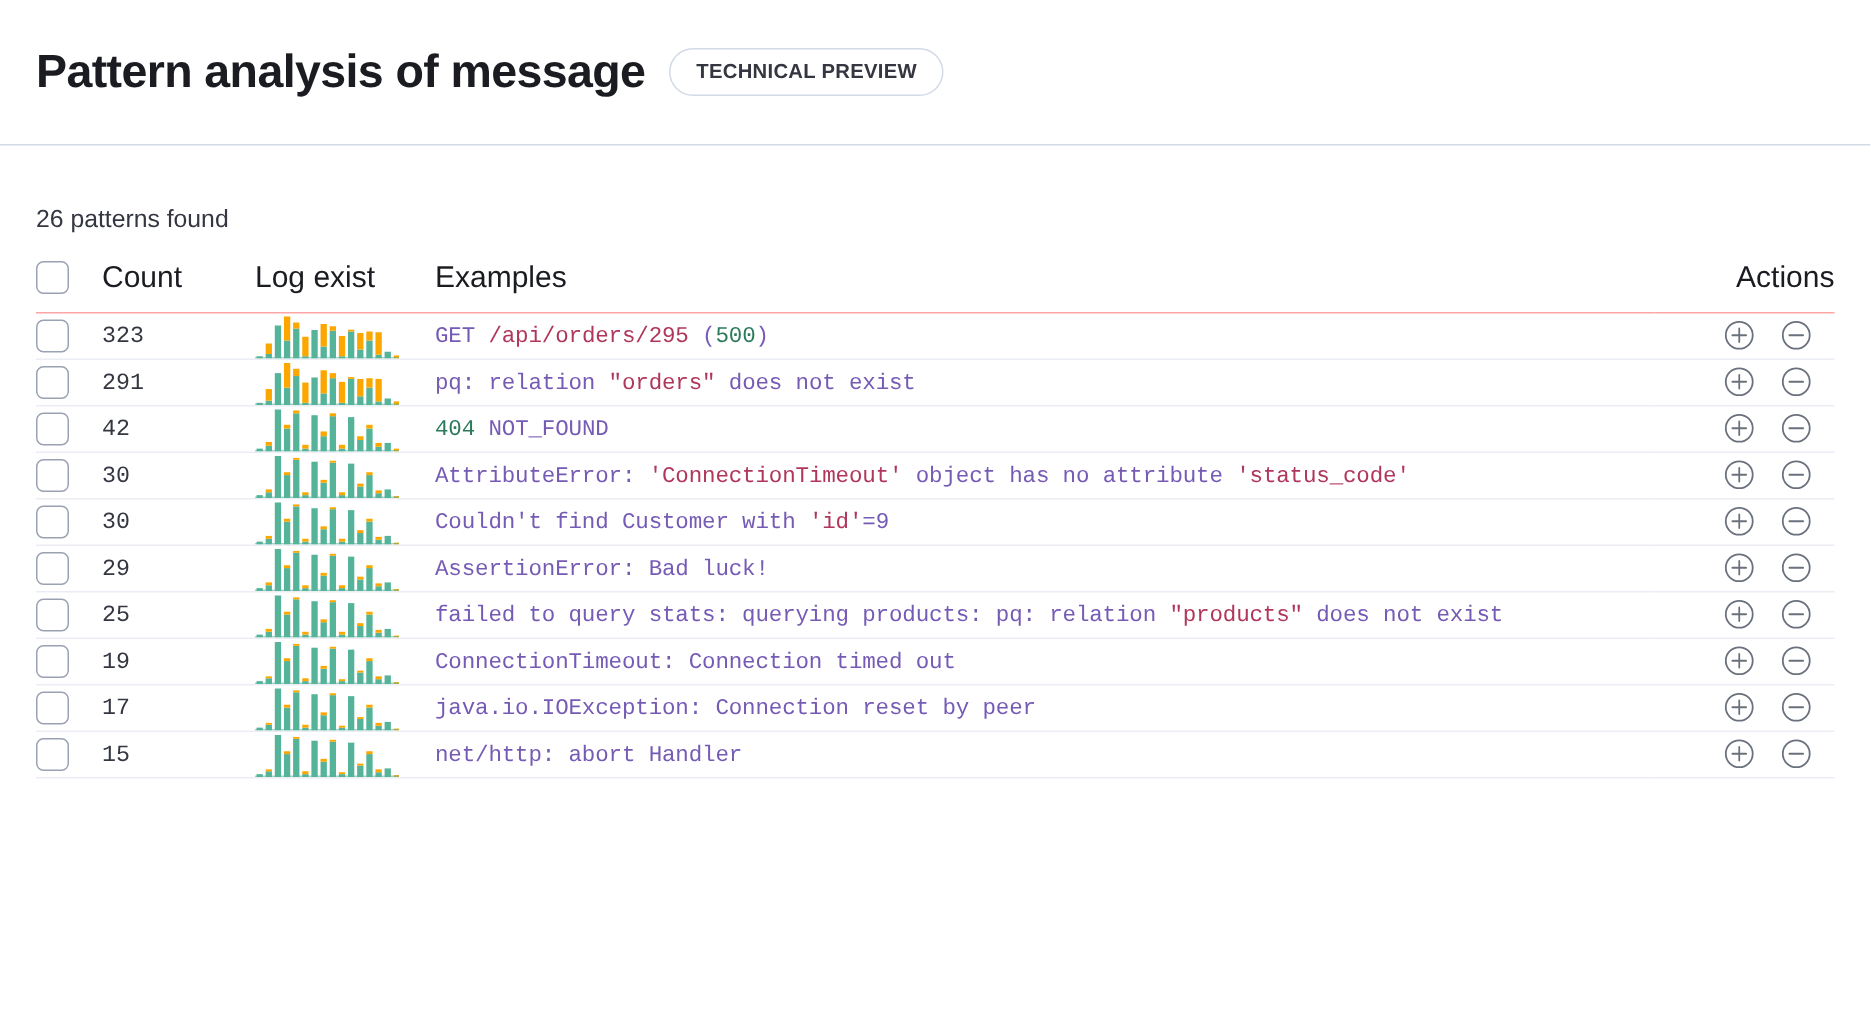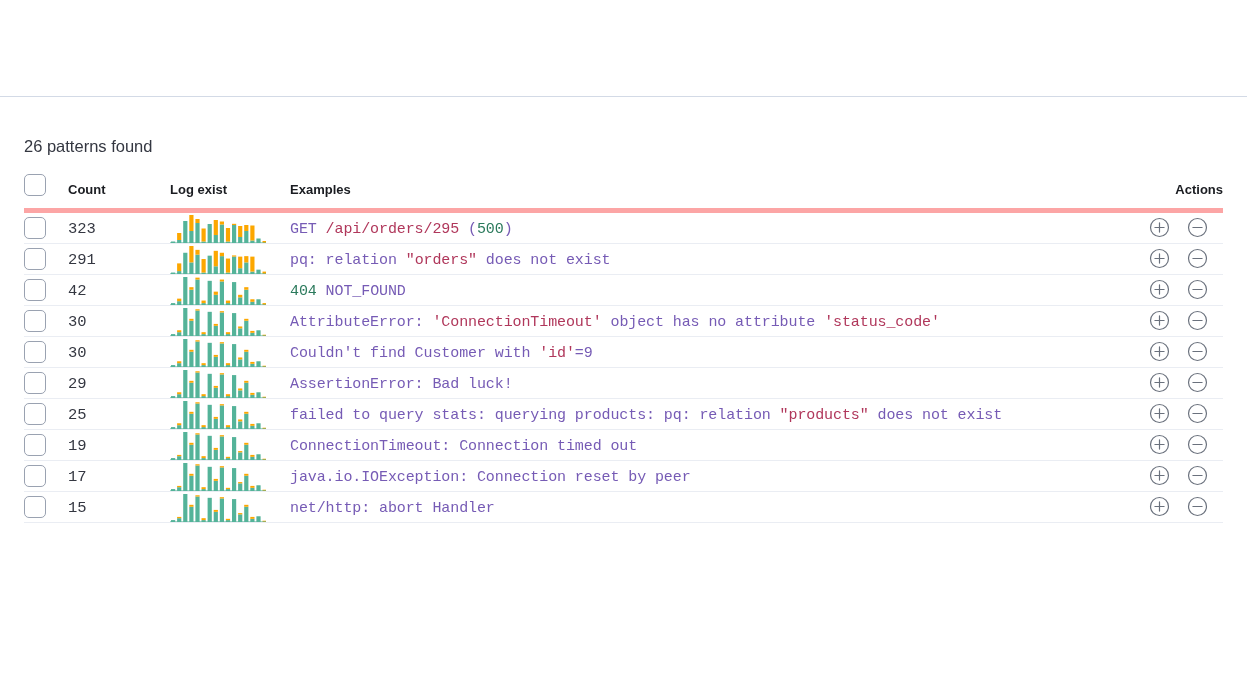--- a/index.html
+++ b/index.html
@@ -81,26 +81,26 @@
   .body-wrap { padding: 0 24px; }
   .patterns-found {
     font-size: 16.5px;
     color: #343741;
     padding: 40px 0 18px 0;
   }
 
   
   table.patterns { width: 100%; border-collapse: collapse; table-layout: fixed; }
   table.patterns th {
-    font-size: 13px;
-    font-weight: 700;
+    font-size: 20px;
+    font-weight: 400;
     color: #1a1c21;
     text-align: left;
     padding: 0 0 11px 0;
-    border-bottom: 5px solid #fca5a5;
+    border-bottom: 1px solid #fca5a5;
     vertical-align: bottom;
   }
   .col-check { width: 44px; }
   .col-count { width: 102px; }
   .col-rate  { width: 120px; }
   .col-ex    { width: auto; }
   .col-act   { width: 120px; text-align: right !important; }
 
   table.patterns td {
     border-bottom: 1px solid #eaedf3;
@@ -180,20 +180,22 @@
     color: #0b64dd;
     font-weight: 700;
     border-bottom: 2px solid #0b64dd;
   }
 </style>
 </head>
 <body>
 
 <div class="flyout-header">
   <div class="title-group">
+    <div class="page-title">Pattern analysis of message</div>
+    <div class="tech-badge">TECHNICAL PREVIEW</div>
   </div>
 </div>
 
 <div class="body-wrap">
 
   <div class="patterns-found">26 patterns found</div>
 
   <table class="patterns">
     <thead>
       <tr>

